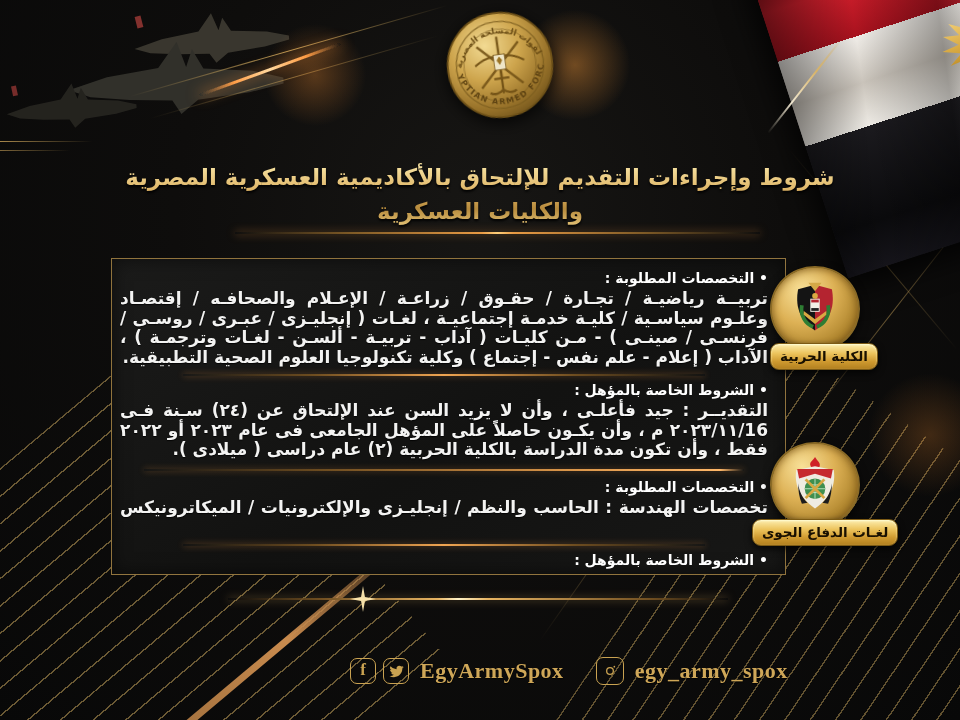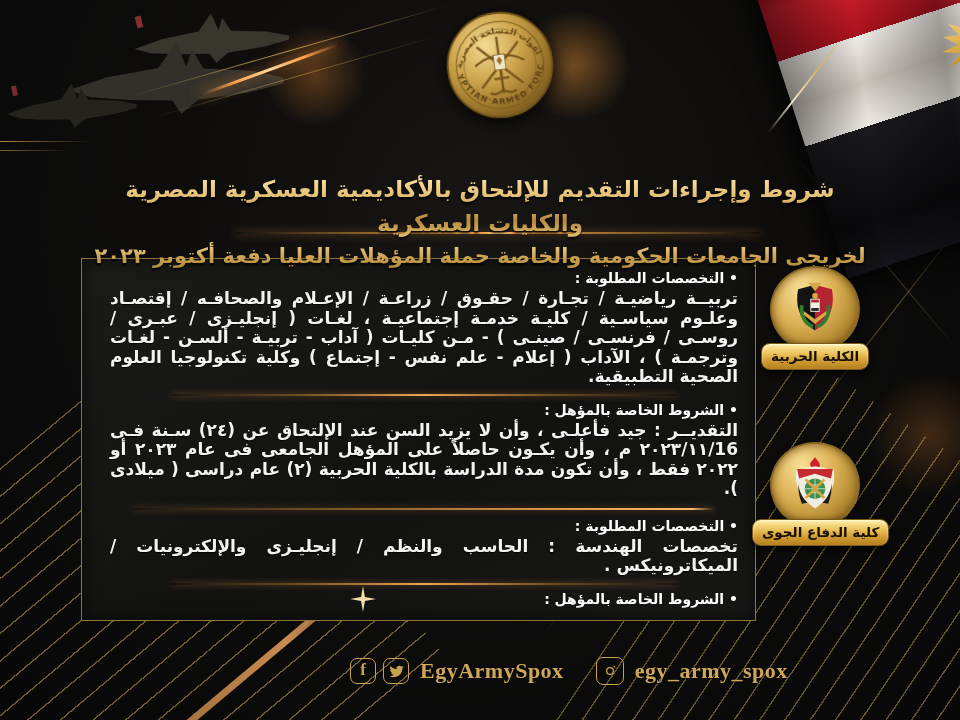--- a/index.html
+++ b/index.html
@@ -14,49 +14,49 @@
   
   .jets{left:0;top:0;width:360px;height:150px;opacity:.95;}
   
   .flag{top:-90px;right:-130px;width:300px;height:330px;transform:rotate(-18deg);
         background:linear-gradient(to bottom,#8e0d18 0%,#d01f2c 16%,#a8121e 31%,#f0ede8 31%,#c9c3ba 45%,#eeebe5 58%,#1b1a1e 58%,#0a0a0c 86%,#15141a 100%);
         box-shadow:-8px 10px 30px rgba(0,0,0,.8);}
   .flag .folds{position:absolute;inset:0;background:linear-gradient(100deg, rgba(0,0,0,.55) 0%, rgba(0,0,0,0) 28%, rgba(0,0,0,.30) 52%, rgba(255,255,255,.08) 64%, rgba(0,0,0,.45) 100%);}
   
   .emblem{left:443px;top:8px;width:114px;height:114px;transform:rotate(-8deg);filter:drop-shadow(0 4px 8px rgba(0,0,0,.8));}
   
-  .title-wrap{left:80px;top:172px;width:800px;text-align:center;direction:rtl;z-index:4;}
+  .title-wrap{left:80px;top:160px;width:800px;text-align:center;direction:rtl;z-index:4;}
   .title-l1{font-size:23px;font-weight:bold;line-height:34px;
             background:linear-gradient(to bottom,#f6e1a0 10%,#dcb060 48%,#b68a3c 72%,#e8c87c 100%);
             -webkit-background-clip:text;background-clip:text;color:transparent;
             filter:drop-shadow(0 2px 1px rgba(0,0,0,.9));}
   .title-l2{font-size:21px;font-weight:bold;line-height:33px;
             background:linear-gradient(to bottom,#ecd28e 10%,#caa14e 55%,#a8823a 100%);
             -webkit-background-clip:text;background-clip:text;color:transparent;
             filter:drop-shadow(0 2px 1px rgba(0,0,0,.9));}
   .title-divider{left:235px;top:232px;width:525px;height:2px;
             background:linear-gradient(to right, transparent, #7e5a26 22%, #e89a44 47%, #ffcf7a 50%, #e89a44 53%, #7e5a26 78%, transparent);
             box-shadow:0 0 9px rgba(255,160,70,.55);}
   
-  .panel{left:81px;top:258px;width:675px;height:363px;box-sizing:border-box;
+  .panel{left:111px;top:258px;width:675px;height:317px;box-sizing:border-box;
          border:1px solid rgba(176,140,72,.8);
          background:linear-gradient(150deg,#1b1b1a 0%,#121211 55%,#171716 100%);
-         padding:9px 15px 6px 26px;direction:rtl;z-index:3;
+         padding:9px 15px 6px 6px;direction:rtl;z-index:3;
          box-shadow:0 0 18px rgba(0,0,0,.55) inset;}
   .sec-head{color:#ffffff;font-size:14px;font-weight:bold;margin:2px 2px 3px;}
   .sec-body{color:#f3f3f2;font-size:17px;font-weight:bold;line-height:19.5px;margin:0 2px;
             text-align:justify;text-shadow:0 1px 1px rgba(0,0,0,.8);}
   .inner-div{height:2px;width:80%;margin:7px auto 6px;
             background:linear-gradient(to right, transparent, #6e4d20 25%, #f0a552 50%, #6e4d20 75%, transparent);
             box-shadow:0 0 6px rgba(255,160,70,.45);}
   .block-sep{height:2px;width:92%;margin:9px auto 8px;
             background:linear-gradient(to right, transparent, #6e4d20 30%, #d89448 70%, #ffb768 96%, transparent);
             box-shadow:0 0 6px rgba(255,160,70,.4);}
   
-  .badge{position:absolute;left:752px;width:126px;text-align:center;z-index:6;}
+  .badge{position:absolute;left:752px;width:126px;text-align:right;z-index:6;}
   .badge-circle{width:86px;height:82px;margin:0 auto -9px;border-radius:50%;
             background:radial-gradient(circle at 35% 28%, #f8e098 0%, #ddb155 40%, #b1872f 72%, #7d5a1a 100%);
             border:2px solid #8a6a26;display:flex;align-items:center;justify-content:center;
             box-shadow:0 4px 10px rgba(0,0,0,.7), inset 0 0 8px rgba(110,75,20,.9);position:relative;z-index:1;}
   .badge-label{display:inline-block;position:relative;z-index:2;
             background:linear-gradient(to bottom,#fdeeae 0%,#ecc35c 38%,#cf9a30 70%,#b2801f 100%);
             border:1px solid #7c5a14;border-radius:9px;padding:4px 9px 5px;
             color:#191000;font-weight:bold;font-size:13.5px;white-space:nowrap;
             box-shadow:0 3px 7px rgba(0,0,0,.75), inset 0 1px 2px rgba(255,255,220,.85);}
   
@@ -145,21 +145,20 @@
   <text font-size="9" font-weight="bold" fill="#6a4c14">
     <textPath href="#arcTop" startOffset="50%" text-anchor="middle">القوات المسلحة المصرية</textPath>
   </text>
   <text font-size="8.5" font-weight="bold" fill="#5e4312" letter-spacing="1.5">
     <textPath href="#arcBot" startOffset="50%" text-anchor="middle">EGYPTIAN ARMED FORCES</textPath>
   </text>
 </svg>
 
 <div class="abs title-wrap">
   <div class="title-l1">شروط وإجراءات التقديم للإلتحاق بالأكاديمية العسكرية المصرية والكليات العسكرية</div>
-  <div class="title-l2">لخريجى الجامعات الحكومية والخاصة حملة المؤهلات العليا دفعة أكتوبر ٢٠٢٣</div>
 </div>
 <div class="abs title-divider"></div>
 
 <div class="abs panel">
   <section>
     <div class="sec-head">• التخصصات المطلوبة :</div>
     <div class="sec-body">تربيــة رياضيـة / تجـارة / حقـوق / زراعـة / الإعـلام والصحافـه / إقتصـاد وعلـوم سياسـية / كليـة خدمـة إجتماعيـة ، لغـات ( إنجليـزى / عبـرى / روسـى / فرنسـى / صينـى ) - مـن كليـات ( آداب - تربيـة - ألسـن - لغـات وترجمـة ) ، الآداب ( إعلام - علم نفس - إجتماع ) وكلية تكنولوجيا العلوم الصحية التطبيقية.</div>
     <div class="inner-div"></div>
     <div class="sec-head">• الشروط الخاصة بالمؤهل :</div>
     <div class="sec-body">التقديــر : جيد فأعلـى ، وأن لا يزيد السن عند الإلتحاق عن (٢٤) سـنة فـى ٢٠٢٣/١١/16 م ، وأن يكـون حاصلاً على المؤهل الجامعى فى عام ٢٠٢٣ أو ٢٠٢٢ فقط ، وأن تكون مدة الدراسة بالكلية الحربية (٢) عام دراسى ( ميلادى ).</div>
@@ -198,21 +197,21 @@
       <path d="M32,12 L12,16 C10,30 14,45 32,57 C50,45 54,30 52,16 Z" fill="#efece1"></path>
       <path d="M13,15 L51,15 L49,25 L32,20 L15,25 Z" fill="#c62a2f"></path>
       <path d="M14,30 C15,38 18,45 24,51 L18,52 C15,45 14,37 14,30 Z" fill="#1c1c1c"></path>
       <path d="M50,30 C49,38 46,45 40,51 L46,52 C49,45 50,37 50,30 Z" fill="#1c1c1c"></path>
       <circle cx="32" cy="36" r="11" fill="#3f8f4f"></circle>
       <path d="M21,36 H43 M32,25 V47 M24,29 C29,33 35,33 40,29 M24,43 C29,39 35,39 40,43" stroke="#bfe3c2" stroke-width="1" fill="none"></path>
       <line x1="22" y1="46" x2="42" y2="26" stroke="#d9a842" stroke-width="3"></line>
       <line x1="22" y1="26" x2="42" y2="46" stroke="#d9a842" stroke-width="3"></line>
     </svg>
   </div>
-  <div class="badge-label">كلية الدفاع الجوى</div>
+  <div class="badge-label">لغـات الدفاع الجوى</div>
 </div>
 
 <div class="abs footer-divider"></div>
 <svg class="abs sparkle" viewBox="0 0 24 24">
   <path d="M12 0 L13.8 10.2 L24 12 L13.8 13.8 L12 24 L10.2 13.8 L0 12 L10.2 10.2 Z" fill="#ffe9b0" opacity=".95"></path>
 </svg>
 
 <div class="abs social-bar">
   <div class="sicon fb">
       <span>f</span>

